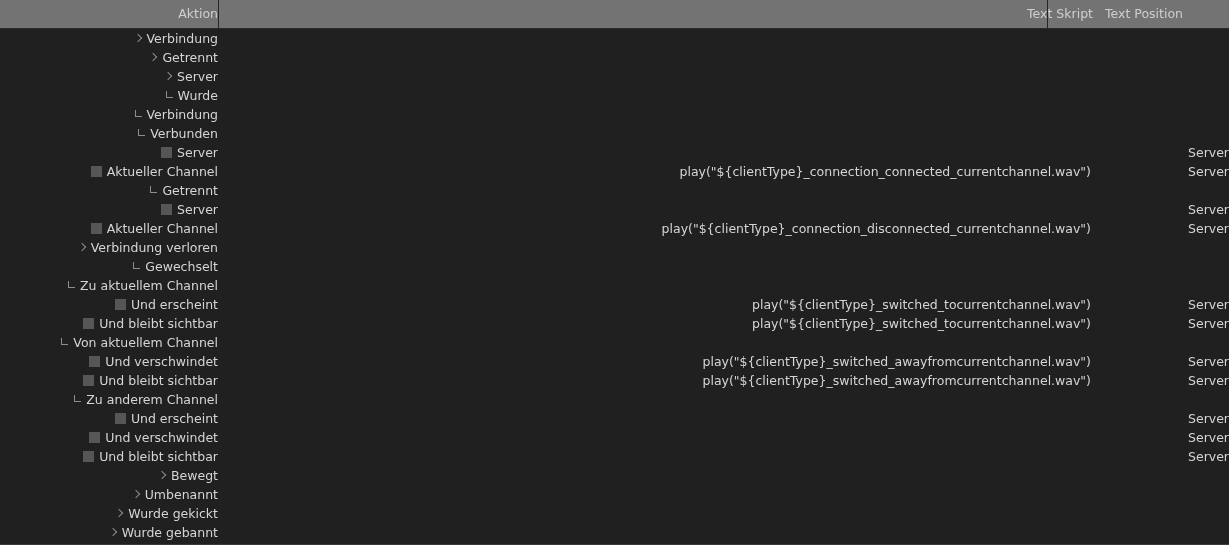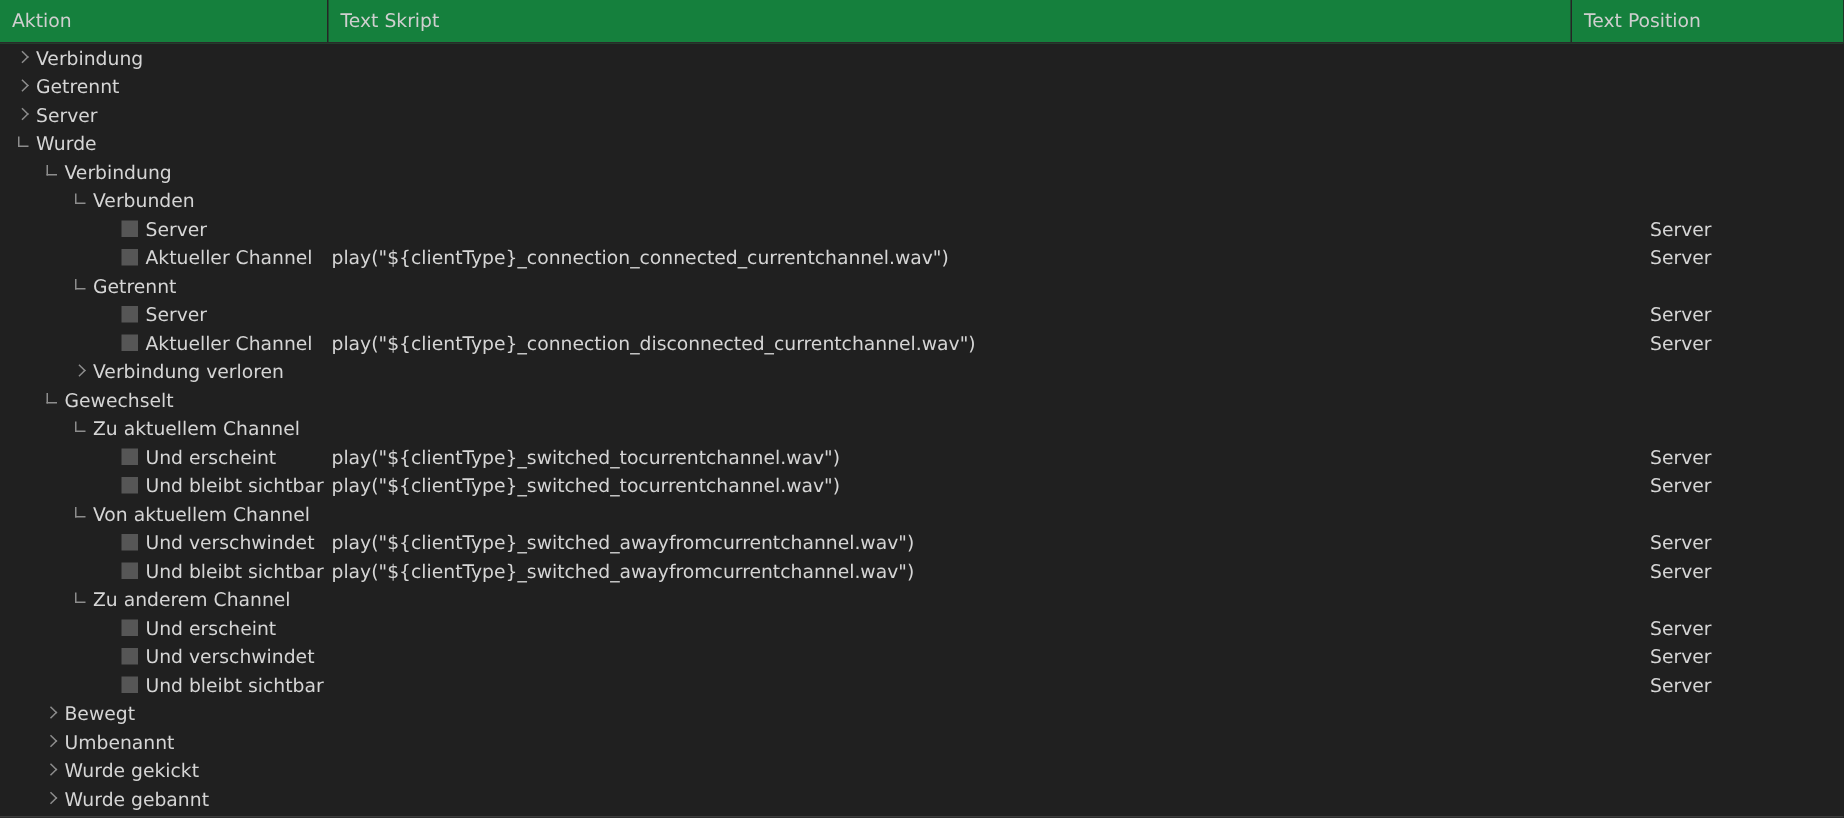--- a/index.html
+++ b/index.html
@@ -22,23 +22,24 @@
     background: #202020;
     box-sizing: border-box;
     border-bottom: 1px solid #3c3c3c;
     overflow: hidden;
   }
 
   
   .header {
     position: relative;
     height: 29px;
-    background: #15803d;
+    background: #737373;
     border-bottom: 1px solid #2a2a2a;
     box-sizing: border-box;
+    text-align: right;
   }
   .header-cell {
     position: absolute;
     top: 0;
     height: 28px;
     line-height: 28px;
     font-size: 12.5px;
     color: #cfcfcf;
     white-space: nowrap;
     overflow: hidden;
@@ -46,20 +47,21 @@
     padding-left: 8px;
   }
   .header-cell.col-action   { left: 0px;    width: 218px; }
   .header-cell.col-script   { left: 218px;  width: 875px; border-left: 1px solid #252525; }
   .header-cell.col-textpos  { left: 1047px; width: 136px; border-left: 1px solid #252525; }
 
   
   .rows {
     position: relative;
     height: 516px;
+    text-align: right;
   }
   .row {
     position: relative;
     height: 19px;
     line-height: 19px;
     white-space: nowrap;
   }
 
   .cell-action {
     position: absolute;

